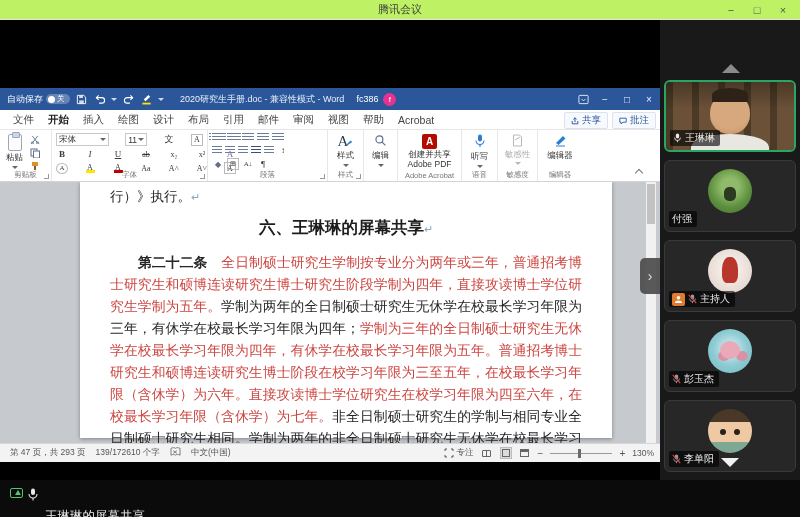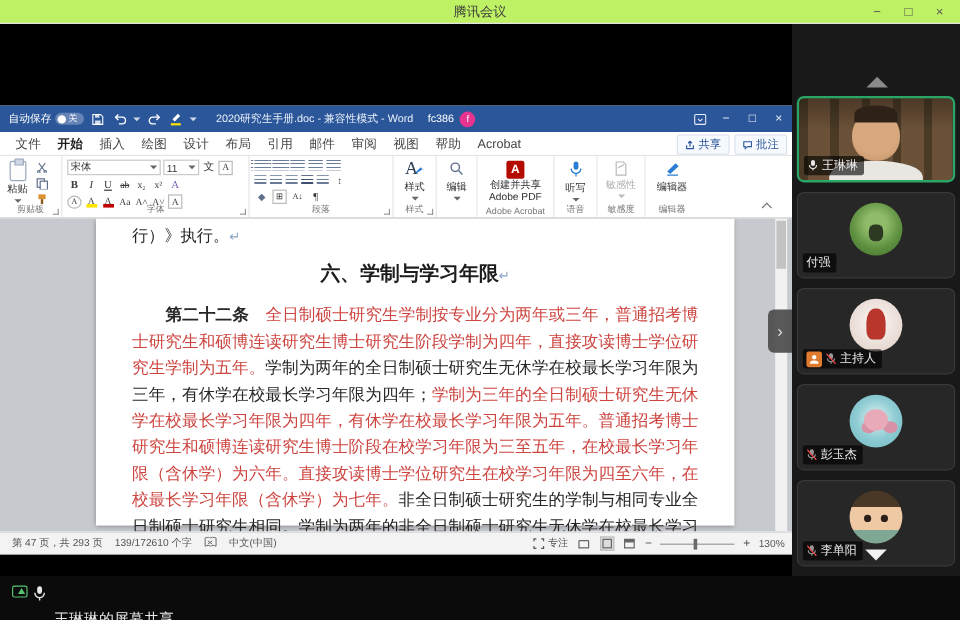--- a/index.html
+++ b/index.html
@@ -67,21 +67,21 @@
   .bigbtn .caret { width:0; height:0; border-left:3px solid transparent; border-right:3px solid transparent;
     border-top:3px solid #666; margin-top:1px; }
   .grayed { color:#b0b0b0; }
   
   .clip-ic { width:14px; height:17px; border:1px solid #9aa7bd; border-radius:2px; background:#fdfdfd; position:relative; }
   .clip-ic::before { content:""; position:absolute; top:-3px; left:3px; width:6px; height:4px;
     border:1px solid #9aa7bd; background:#cdd6e4; border-radius:1px; }
   .clip-col { display:flex; flex-direction:column; gap:2px; margin-left:3px; margin-top:1px; }
   .sico { width:13px; height:11px; display:flex; align-items:center; justify-content:center; }
   
-  .fg-row { display:flex; align-items:center; gap:2px; margin-bottom:2px; }
+  .fg-row { display:flex; align-items:center; gap:16px; margin-bottom:2px; }
   .fsel { border:1px solid #c9c9c9; height:13px; display:flex; align-items:center; justify-content:space-between;
     font-size:8.5px; color:#333; padding:0 2px; background:#fff; }
   .fsel .caret { width:0; height:0; border-left:3px solid transparent; border-right:3px solid transparent; border-top:3px solid #666; }
   .fbtn { min-width:12px; height:12px; display:flex; align-items:center; justify-content:center;
     font-size:9px; color:#3a3a3a; font-family:"Liberation Serif",serif; }
   .fbtn.box { border:1px solid #bbb; font-size:8px; }
   .hl-bar { display:inline-block; width:9px; height:3px; background:#ffe400; margin-top:-2px; }
   .fc-bar { display:inline-block; width:9px; height:3px; background:#c00000; margin-top:-2px; }
   .stack { display:flex; flex-direction:column; align-items:center; line-height:1; }
   
@@ -454,21 +454,21 @@
         </div>
         <span class="rg-label">编辑器</span>
       </div>
 
       <span class="ribbon-collapse"></span>
     </div>
 
     <div class="wdocarea">
       <div class="page">
         <div class="prevline"><span>行）》执行。</span><span class="pmark">↵</span></div>
-        <div class="dochead"><span>六、学制与学习年限</span><span class="pmark" style="font-weight:normal">↵</span></div>
+        <div class="dochead"><span>六、王琳琳的屏幕共享</span><span class="pmark" style="font-weight:normal">↵</span></div>
         <div class="docpar"><span class="seg-black seg-bold">第二十二条</span><span class="seg-red">　全日制硕士研究生学制按专业分为两年或三年，普通招考博士研究生和硕博连读研究生博士研究生阶段学制为四年，直接攻读博士学位研究生学制为五年。</span><span class="seg-black">学制为两年的全日制硕士研究生无休学在校最长学习年限为三年，有休学在校最长学习年限为四年；</span><span class="seg-red">学制为三年的全日制硕士研究生无休学在校最长学习年限为四年，有休学在校最长学习年限为五年。普通招考博士研究生和硕博连读研究生博士阶段在校学习年限为三至五年，在校最长学习年限（含休学）为六年。直接攻读博士学位研究生在校学习年限为四至六年，在校最长学习年限（含休学）为七年。</span><span class="seg-black">非全日制硕士研究生的学制与相同专业全日制硕士研究生相同。学制为两年的非全日制硕士研究生无休学在校最长学习年限为四年，有休学在校最长学习年限为五年；</span></div>
       </div>
       <div class="vscroll">
           <span class="vthumb"></span>
         </div>
     </div>
 
     <div class="wstatus">
       <span class="sitem">第 47 页，共 293 页</span>
       <span class="sitem">139/172610 个字</span>

